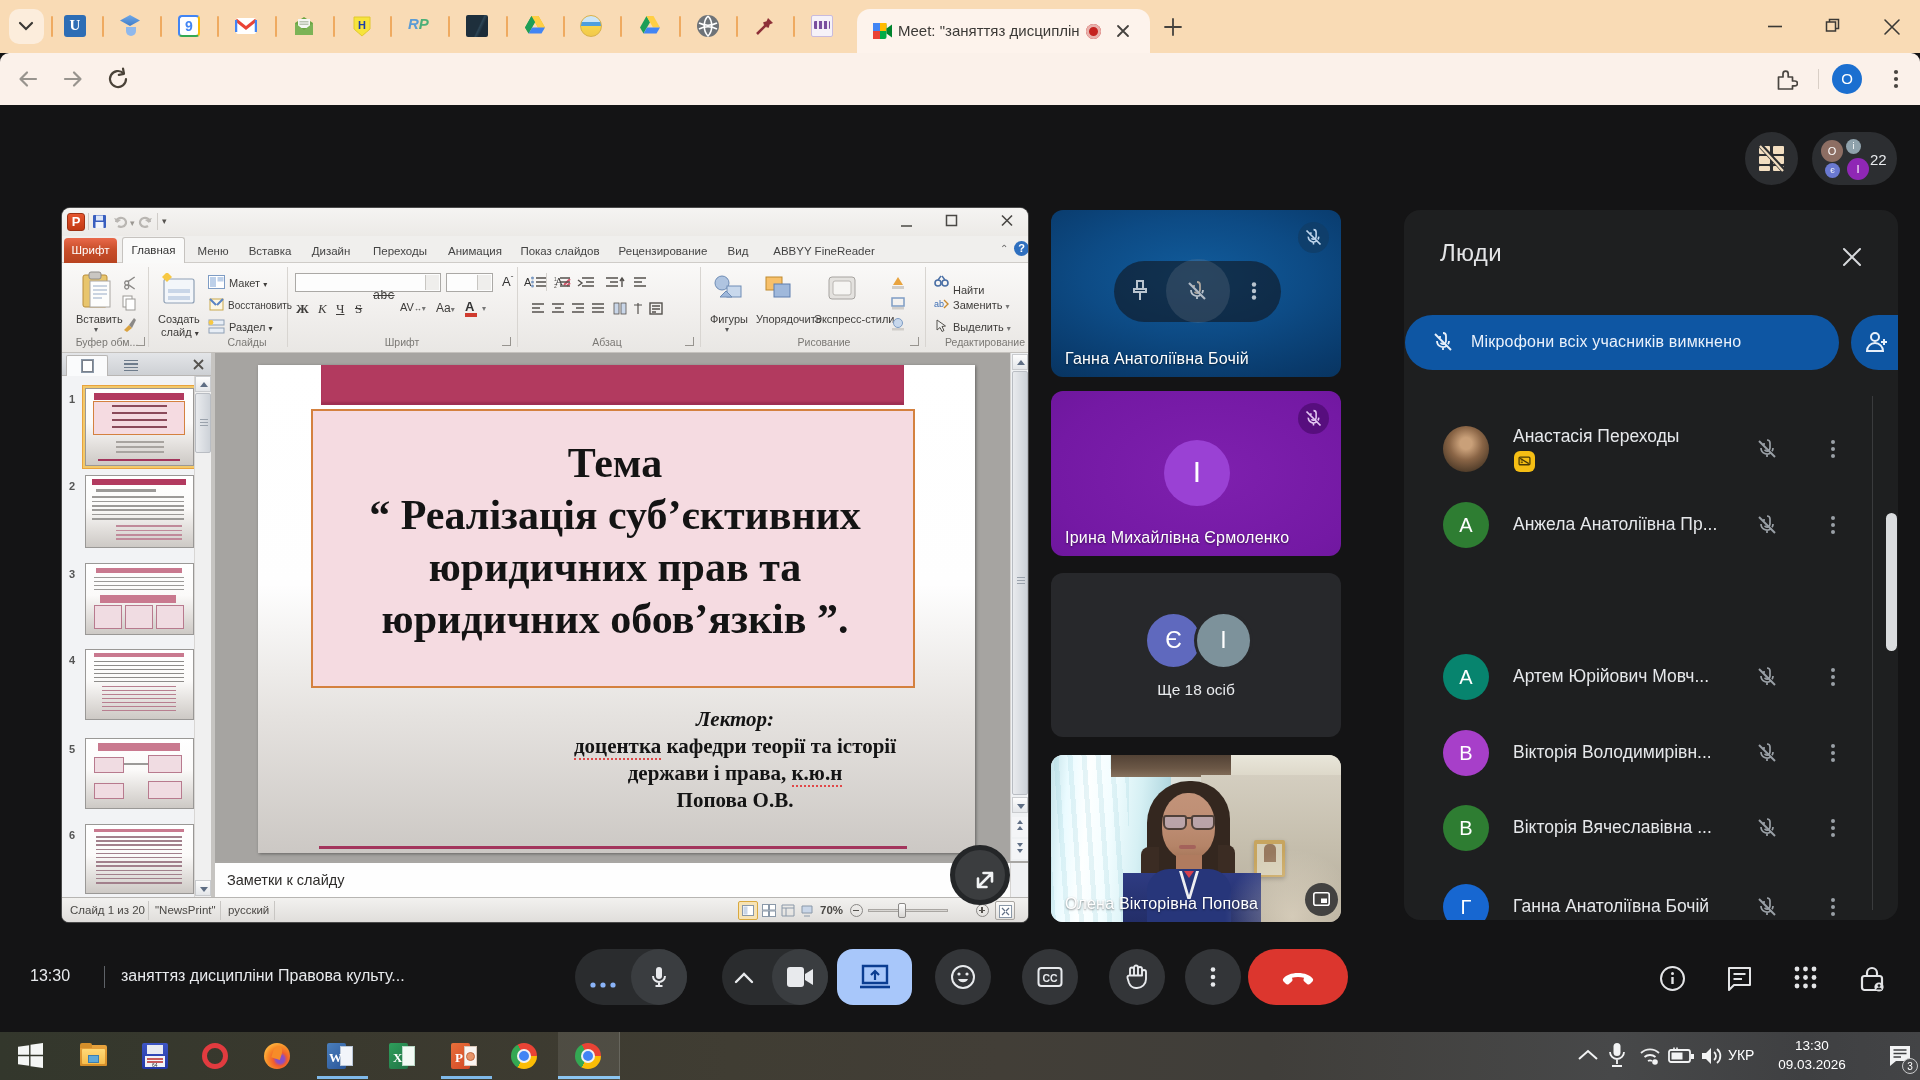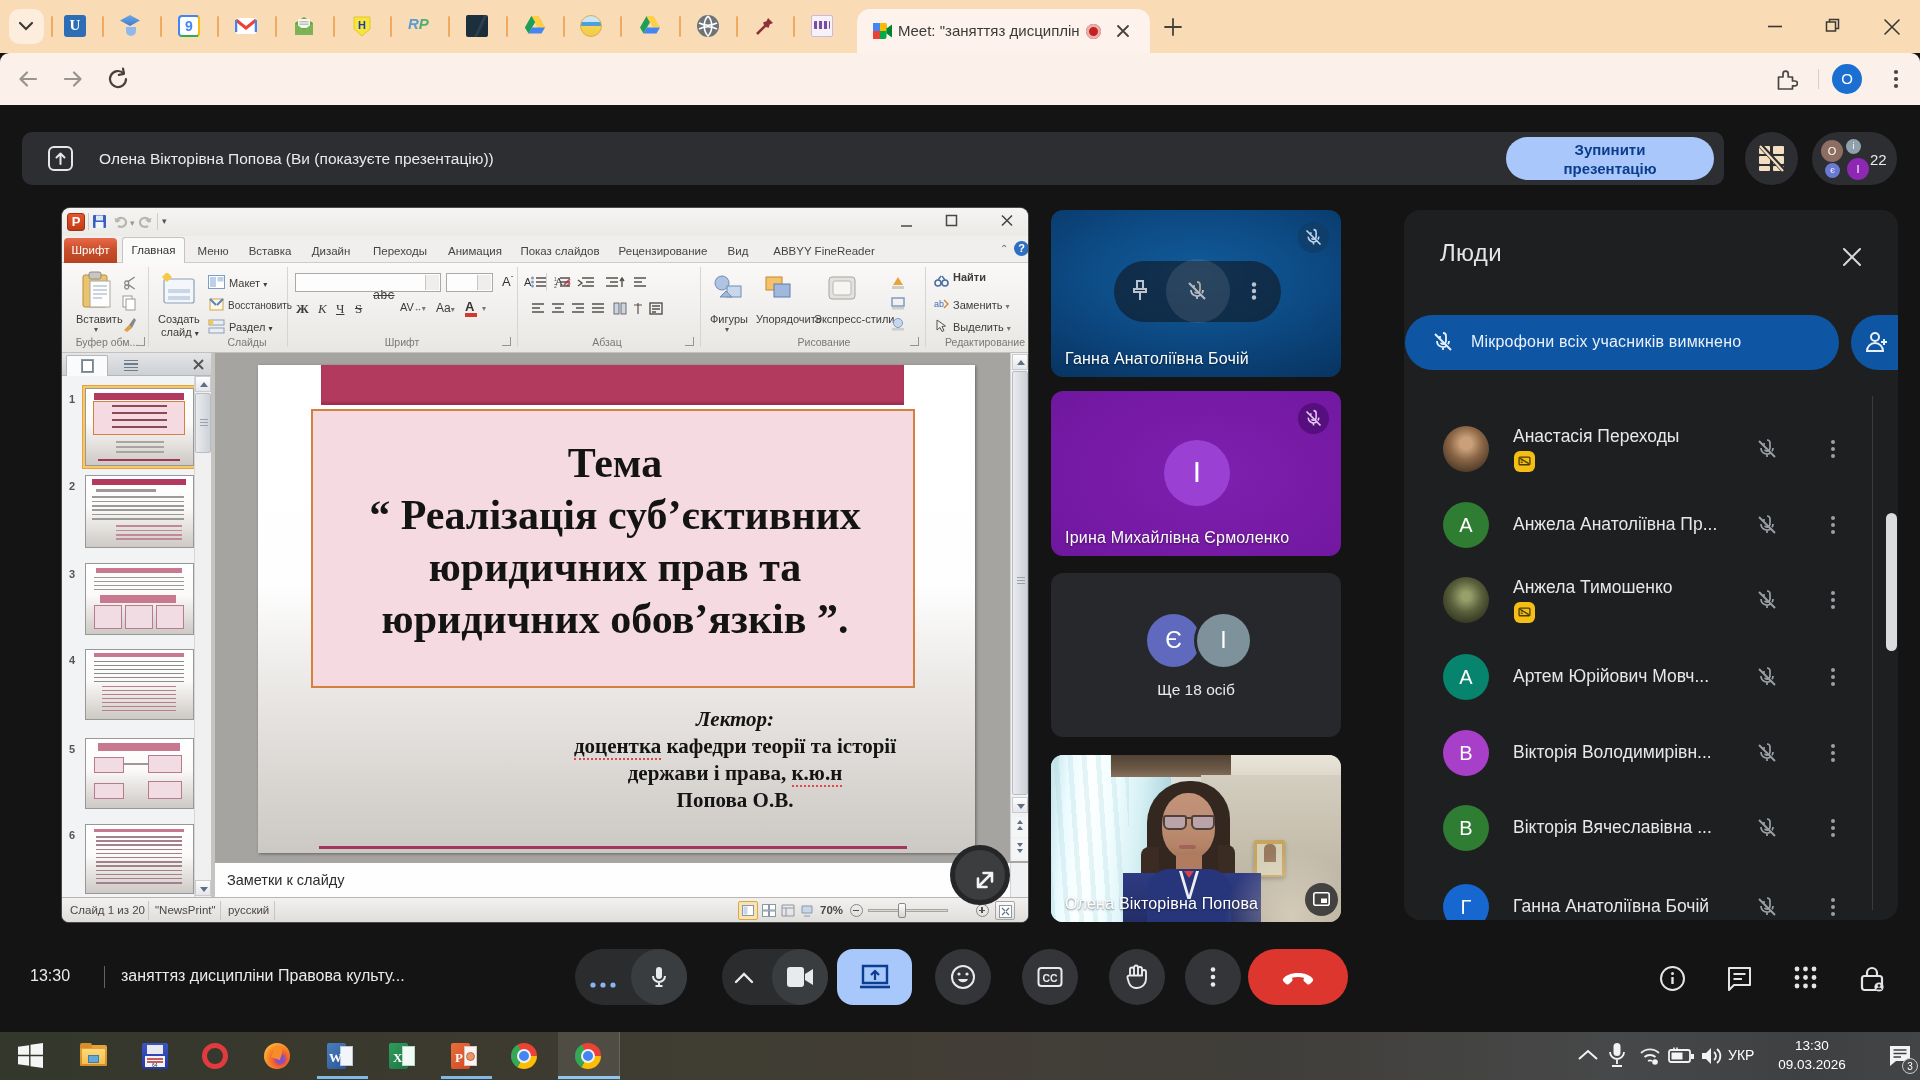--- a/index.html
+++ b/index.html
@@ -237,28 +237,20 @@
       </svg>
     <div style="position:absolute;left:1818px;top:16px;width:1px;height:20px;background:#D9CFC6"></div>
     <div style="position:absolute;left:1832px;top:11px;width:30px;height:30px;border-radius:50%;background:#1B6FD0;color:#fff;font-size:15px;text-align:center;line-height:30px">O</div>
     <svg class="tbicon" style="left:1884px;top:14px" width="24" height="24" viewBox="0 0 24 24">
         <circle cx="12" cy="5" r="2.1" fill="#494540"></circle>
         <circle cx="12" cy="12" r="2.1" fill="#494540"></circle>
         <circle cx="12" cy="19" r="2.1" fill="#494540"></circle>
       </svg>
   </div>
   <div id="page">
-    <div id="banner">
-      <svg id="bannericon" viewBox="0 0 27 27">
-          <rect x="2" y="2" width="23" height="23" rx="5" fill="none" stroke="#E6E7EA" stroke-width="2"></rect>
-          <path d="M13.5 19 V9 M9.5 12.5 L13.5 8.5 L17.5 12.5" stroke="#E6E7EA" stroke-width="2" fill="none" stroke-linecap="round" stroke-linejoin="round"></path>
-        </svg>
-      <div id="bannertext">Олена Вікторівна Попова (Ви (показуєте презентацію))</div>
-      <div id="stopbtn">Зупинити<br>презентацію</div>
-    </div>
     <div id="layoutbtn">
         <svg width="29" height="29" viewBox="0 0 29 29" style="position:absolute;left:12px;top:12px">
           <g fill="#F2DEC1">
             <rect x="2" y="2" width="11" height="8" rx="1"></rect>
             <rect x="16" y="2" width="11" height="8" rx="1"></rect>
             <rect x="2" y="12" width="11" height="8" rx="1"></rect>
             <rect x="16" y="12" width="11" height="8" rx="1"></rect>
             <rect x="2" y="22" width="11" height="5" rx="1"></rect>
             <rect x="16" y="22" width="11" height="5" rx="1"></rect>
           </g>
@@ -389,41 +381,20 @@
           </svg>
         <svg class="pdots" width="24" height="24" viewBox="0 0 24 24">
             <circle cx="12" cy="5" r="2" fill="#9AA0A6"></circle>
             <circle cx="12" cy="12" r="2" fill="#9AA0A6"></circle>
             <circle cx="12" cy="19" r="2" fill="#9AA0A6"></circle>
           </svg>
       </div>
       <div class="prow" style="top:285px">
         <div class="pavatar" style="background:#2E7D32">А</div>
         <div class="pname" style="top:19px">Анжела Анатоліївна Пр...</div>
-        <svg class="pmic" width="24" height="24" viewBox="0 0 24 24">
-            <path d="M12 3 a3 3 0 0 1 3 3 v5 a3 3 0 0 1 -5.4 1.8 M9 6 v2" stroke="#9AA0A6" stroke-width="1.7" fill="none"></path>
-            <path d="M6 11 a6 6 0 0 0 10.2 4.3 M18 11 a6 6 0 0 1 -1 3.3 M12 17 v3" stroke="#9AA0A6" stroke-width="1.7" fill="none"></path>
-            <path d="M4 4 L20 20" stroke="#9AA0A6" stroke-width="1.9"></path>
-          </svg>
-        <svg class="pdots" width="24" height="24" viewBox="0 0 24 24">
-            <circle cx="12" cy="5" r="2" fill="#9AA0A6"></circle>
-            <circle cx="12" cy="12" r="2" fill="#9AA0A6"></circle>
-            <circle cx="12" cy="19" r="2" fill="#9AA0A6"></circle>
-          </svg>
-      </div>
-      <div class="prow" style="top:360px">
-        <div class="pavatar" style="background:radial-gradient(circle at 50% 42%,#97A06A 12%,#5A5F3C 45%,#32351F 80%,#1E2013 100%)"></div>
-        <div class="pname" style="top:7px">Анжела Тимошенко</div>
-        <div class="pbadge">
-            <svg width="13" height="13" viewBox="0 0 24 24" style="position:absolute;left:4px;top:4px">
-              <rect x="2" y="4" width="20" height="14" rx="2" fill="none" stroke="#4A3A06" stroke-width="2.4"></rect>
-              <path d="M4 6 L20 16" stroke="#4A3A06" stroke-width="2.4"></path>
-              <path d="M5 8 H9 M5 11 H9 M5 14 H9" stroke="#4A3A06" stroke-width="1.6"></path>
-            </svg>
-          </div>
         <svg class="pmic" width="24" height="24" viewBox="0 0 24 24">
             <path d="M12 3 a3 3 0 0 1 3 3 v5 a3 3 0 0 1 -5.4 1.8 M9 6 v2" stroke="#9AA0A6" stroke-width="1.7" fill="none"></path>
             <path d="M6 11 a6 6 0 0 0 10.2 4.3 M18 11 a6 6 0 0 1 -1 3.3 M12 17 v3" stroke="#9AA0A6" stroke-width="1.7" fill="none"></path>
             <path d="M4 4 L20 20" stroke="#9AA0A6" stroke-width="1.9"></path>
           </svg>
         <svg class="pdots" width="24" height="24" viewBox="0 0 24 24">
             <circle cx="12" cy="5" r="2" fill="#9AA0A6"></circle>
             <circle cx="12" cy="12" r="2" fill="#9AA0A6"></circle>
             <circle cx="12" cy="19" r="2" fill="#9AA0A6"></circle>
           </svg>
@@ -756,21 +727,21 @@
             <circle cx="8" cy="6" r="4.5" fill="#C8D8EC" stroke="#7E9CC4"></circle>
             <rect x="2" y="11" width="12" height="2.5" fill="#D0CDC9"></rect>
           </svg>
         <div class="rlabel" style="left:722px;width:80px">Рисование</div>
         <div class="abs" style="left:848px;top:74px;width:9px;height:9px;border:1px solid #97948F;border-top:none;border-left:none"></div>
         <svg class="abs" style="left:872px;top:12px" width="15" height="13" viewBox="0 0 15 13">
             <circle cx="4" cy="8" r="3" fill="none" stroke="#4A6FA5" stroke-width="1.6"></circle>
             <circle cx="11" cy="8" r="3" fill="none" stroke="#4A6FA5" stroke-width="1.6"></circle>
             <path d="M4 5 L7 1 M11 5 L8 1" stroke="#4A6FA5" stroke-width="1.4"></path>
           </svg>
-        <div class="rtext" style="left:891px;top:8px;font-weight:bold">Найти</div>
+        <div class="rtext" style="left:891px;top:21px;font-weight:normal">Найти</div>
         <svg class="abs" style="left:872px;top:34px" width="15" height="13" viewBox="0 0 15 13">
             <text x="0" y="10" font-size="9" fill="#3E6FB5">ab</text>
             <path d="M10 3 L14 7 L10 11" fill="none" stroke="#C98A2E" stroke-width="1.4"></path>
           </svg>
         <div class="rtext" style="left:891px;top:36px">Заменить <span style="font-size:8px;color:#777">▾</span></div>
         <svg class="abs" style="left:872px;top:56px" width="15" height="13" viewBox="0 0 15 13">
             <path d="M3 1 L3 11 L6 8.5 L8 12.5 L10 11.5 L8 7.5 L11.5 7 Z" fill="#F0F0EE" stroke="#55524E" stroke-width="1"></path>
           </svg>
         <div class="rtext" style="left:891px;top:58px">Выделить <span style="font-size:8px;color:#777">▾</span></div>
         <div class="rlabel" style="left:880px;width:86px">Редактирование</div>

